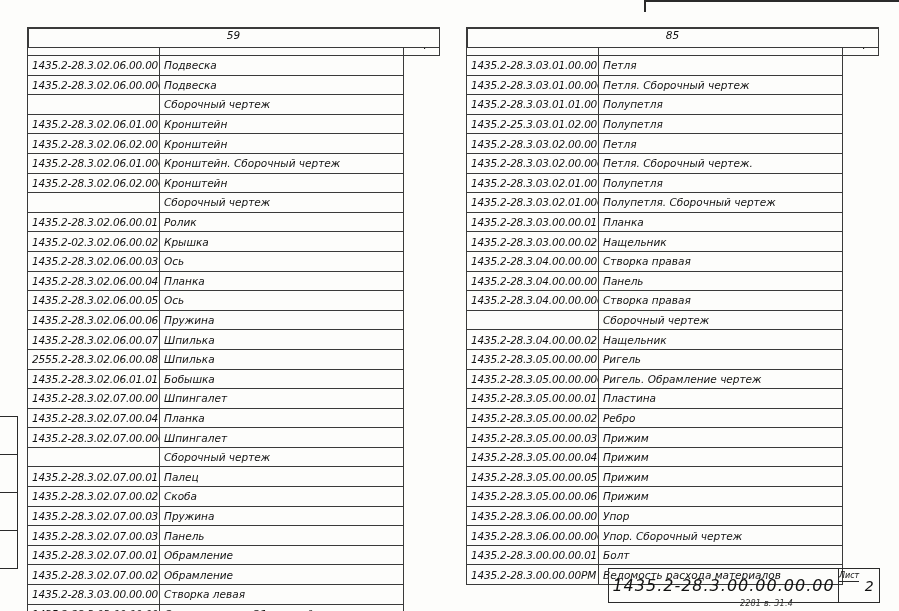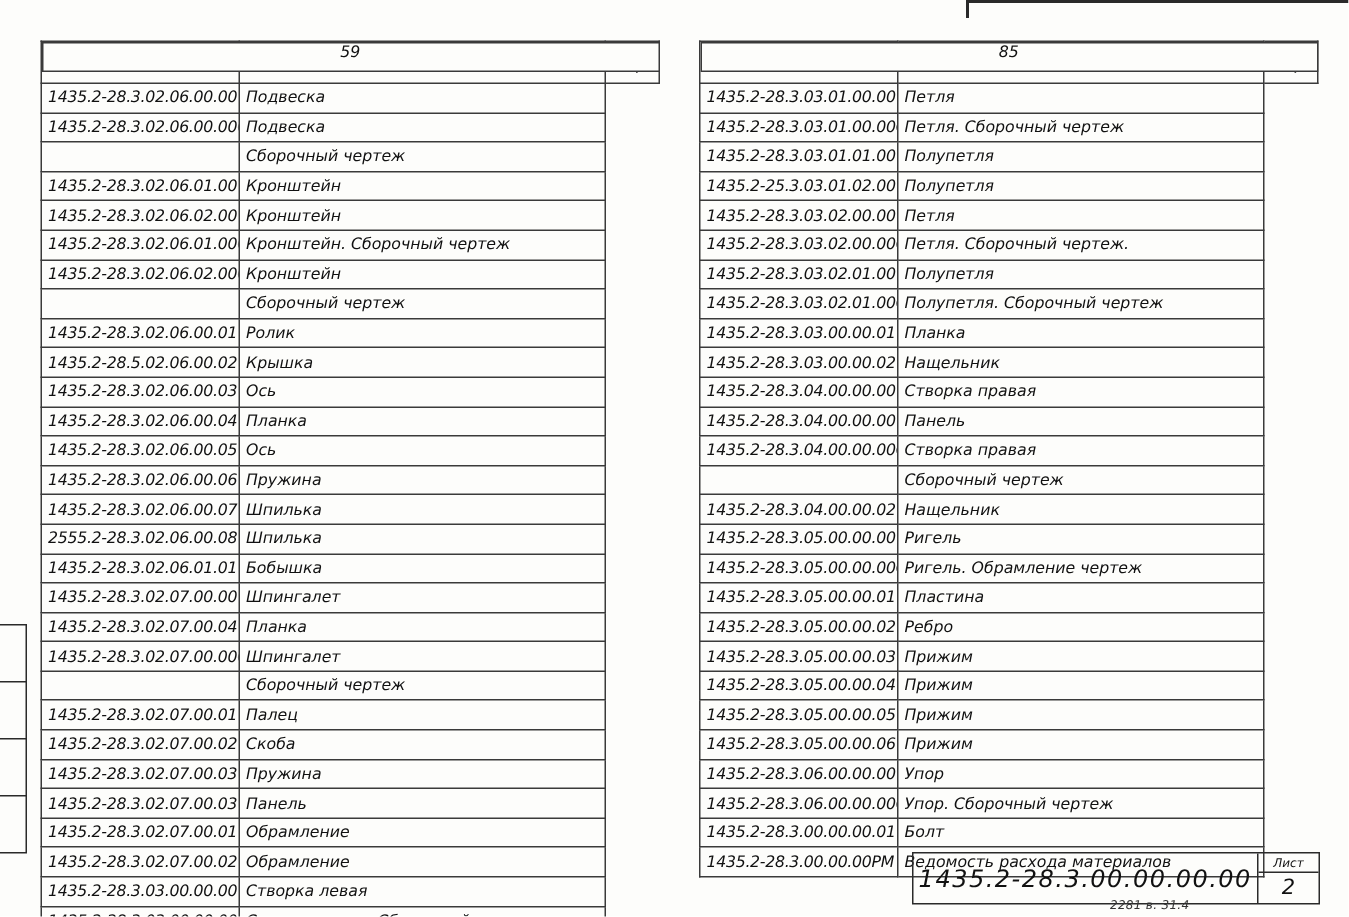--- a/index.html
+++ b/index.html
@@ -124,21 +124,21 @@
     justify-content: center;
     font-size: 16px;
     font-style: italic;
     letter-spacing: 1px;
     color: #111;
     border-right: 1.5px solid #2a2a2a;
   }
   .tb-side {
     width: 40px;
     display: flex;
-    flex-direction: column;
+    flex-direction: row;
   }
   .tb-side-top {
     height: 12px;
     border-bottom: 1.2px solid #2a2a2a;
     font-size: 8px;
     font-style: italic;
     display: flex;
     align-items: center;
     justify-content: center;
     color: #111;
@@ -229,21 +229,21 @@
           <td class="desig"></td>
           <td class="name">Сборочный чертеж</td>
           <td class="page">47</td>
         </tr>
         <tr>
           <td class="desig">1435.2-28.3.02.06.00.01</td>
           <td class="name">Ролик</td>
           <td class="page">48</td>
         </tr>
         <tr>
-          <td class="desig">1435.2-28.5.02.06.00.02</td>
+          <td class="desig">1435.2-02.3.02.06.00.02</td>
           <td class="name">Крышка</td>
           <td class="page">49</td>
         </tr>
         <tr>
           <td class="desig">1435.2-28.3.02.06.00.03</td>
           <td class="name">Ось</td>
           <td class="page">49</td>
         </tr>
         <tr>
           <td class="desig">1435.2-28.3.02.06.00.04</td>

